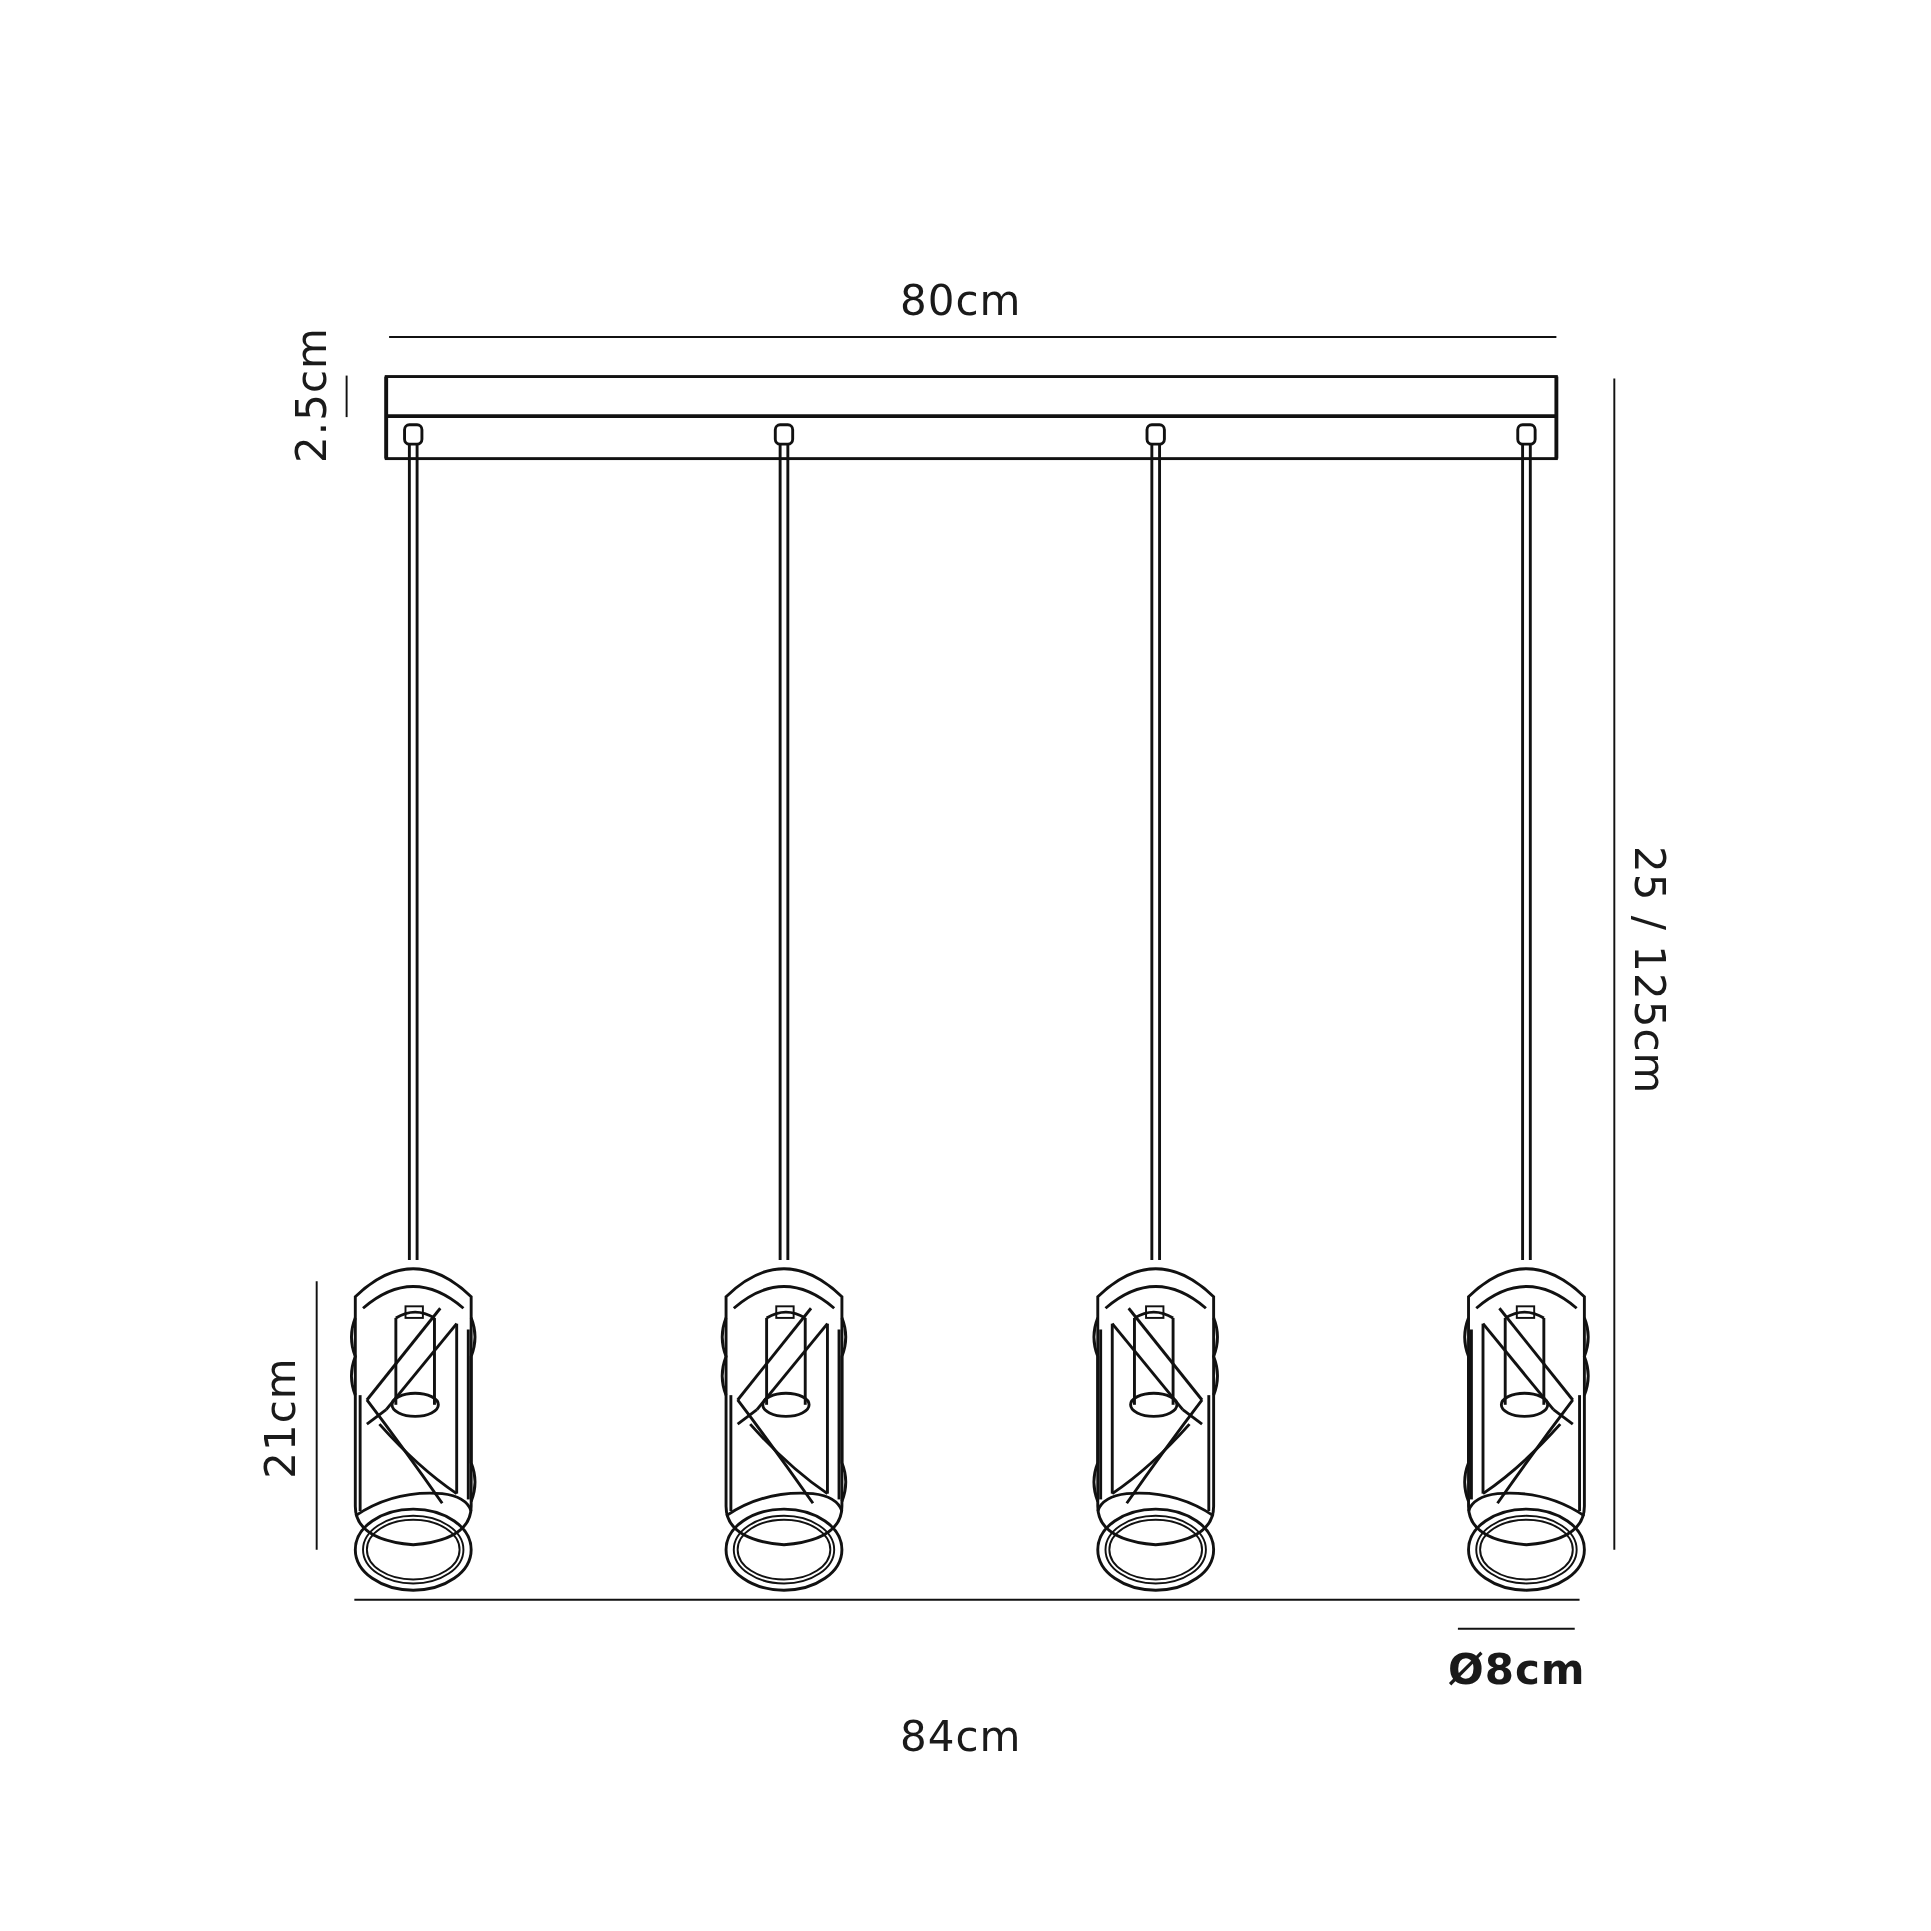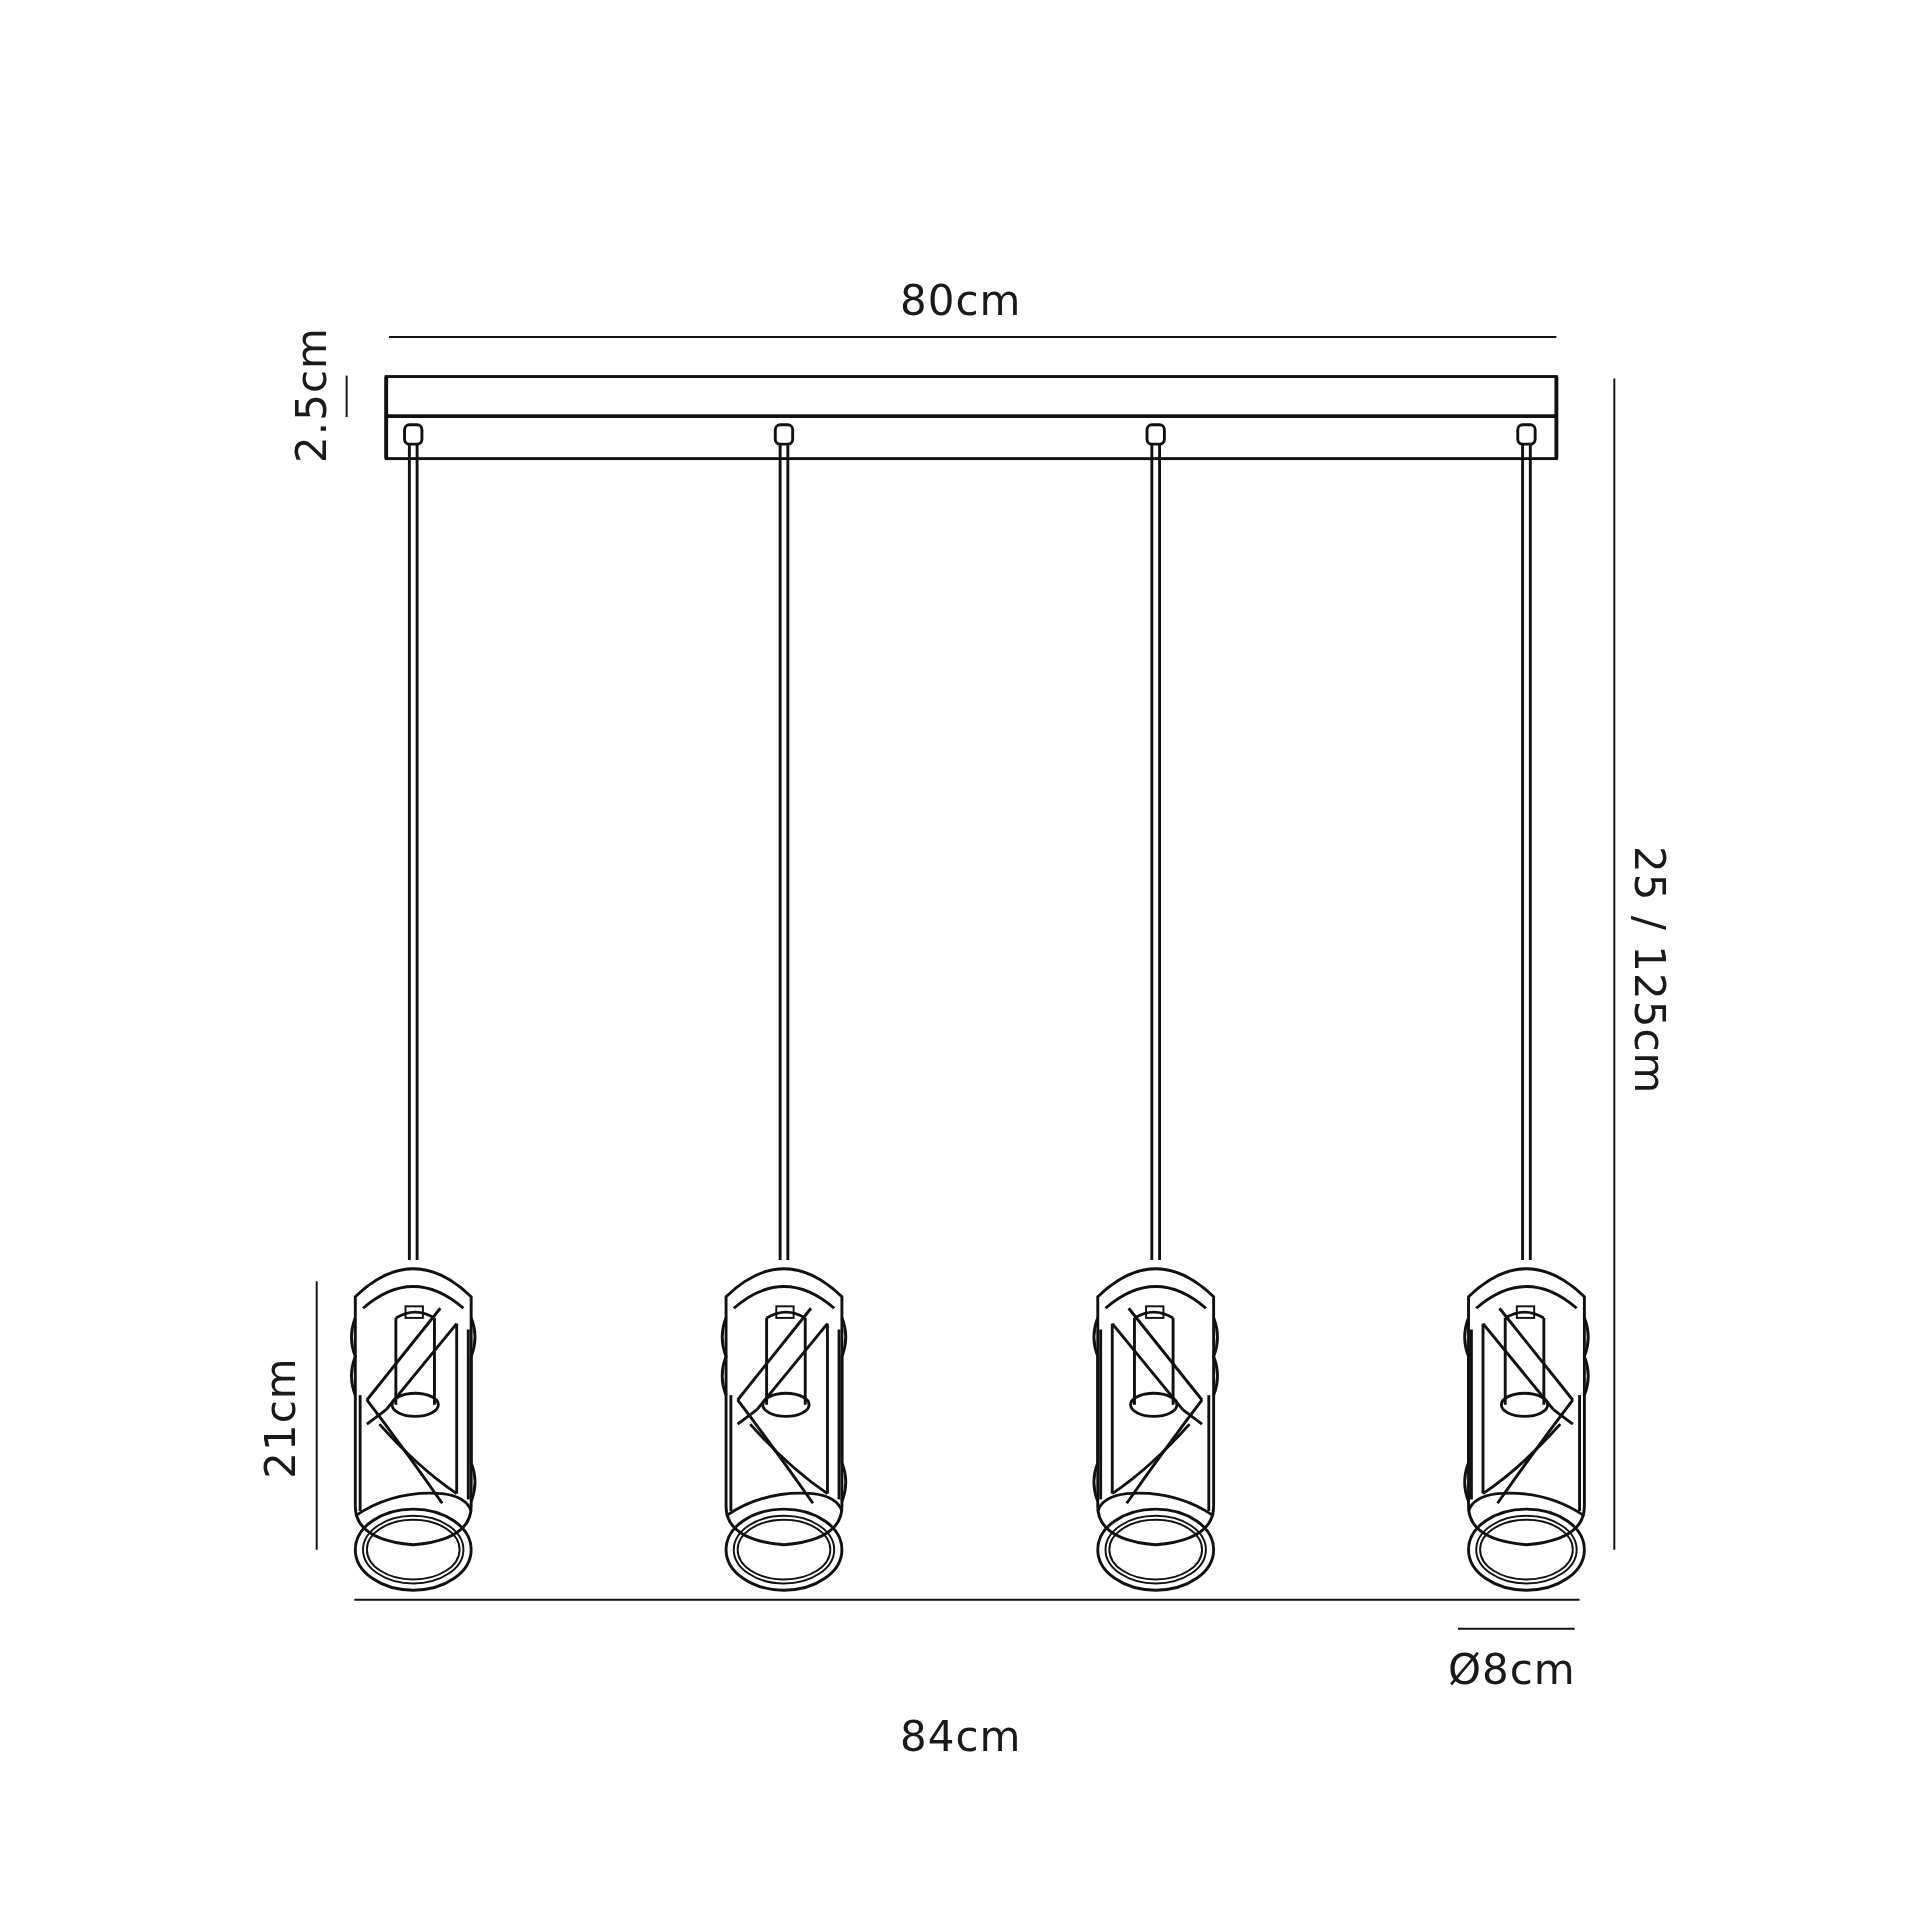--- a/index.html
+++ b/index.html
@@ -115,15 +115,15 @@
   <div class="lbl" style="left:900px; top:280px;text-align:right;">80cm</div>
 
   <div class="lbl rot" style="left:239px; top:374px; width:145px; text-align:center;">2.5cm</div>
 
   <div class="lbl rot-cw" style="left:1533px; top:941px; width:232px; text-align:center;">25 / 125cm</div>
 
   <div class="lbl rot" style="left:218px; top:1397px; width:126px; text-align:center;">21cm</div>
 
   <div class="lbl" style="left:900px; top:1716px;">84cm</div>
 
-  <div class="lbl" style="left:1448px; top:1649px;">Ø8cm</div>
+  <div class="lbl" style="left:1448px; top:1649px;font-weight:bold;">Ø8cm</div>
 </div>
 
 
 </body></html>

